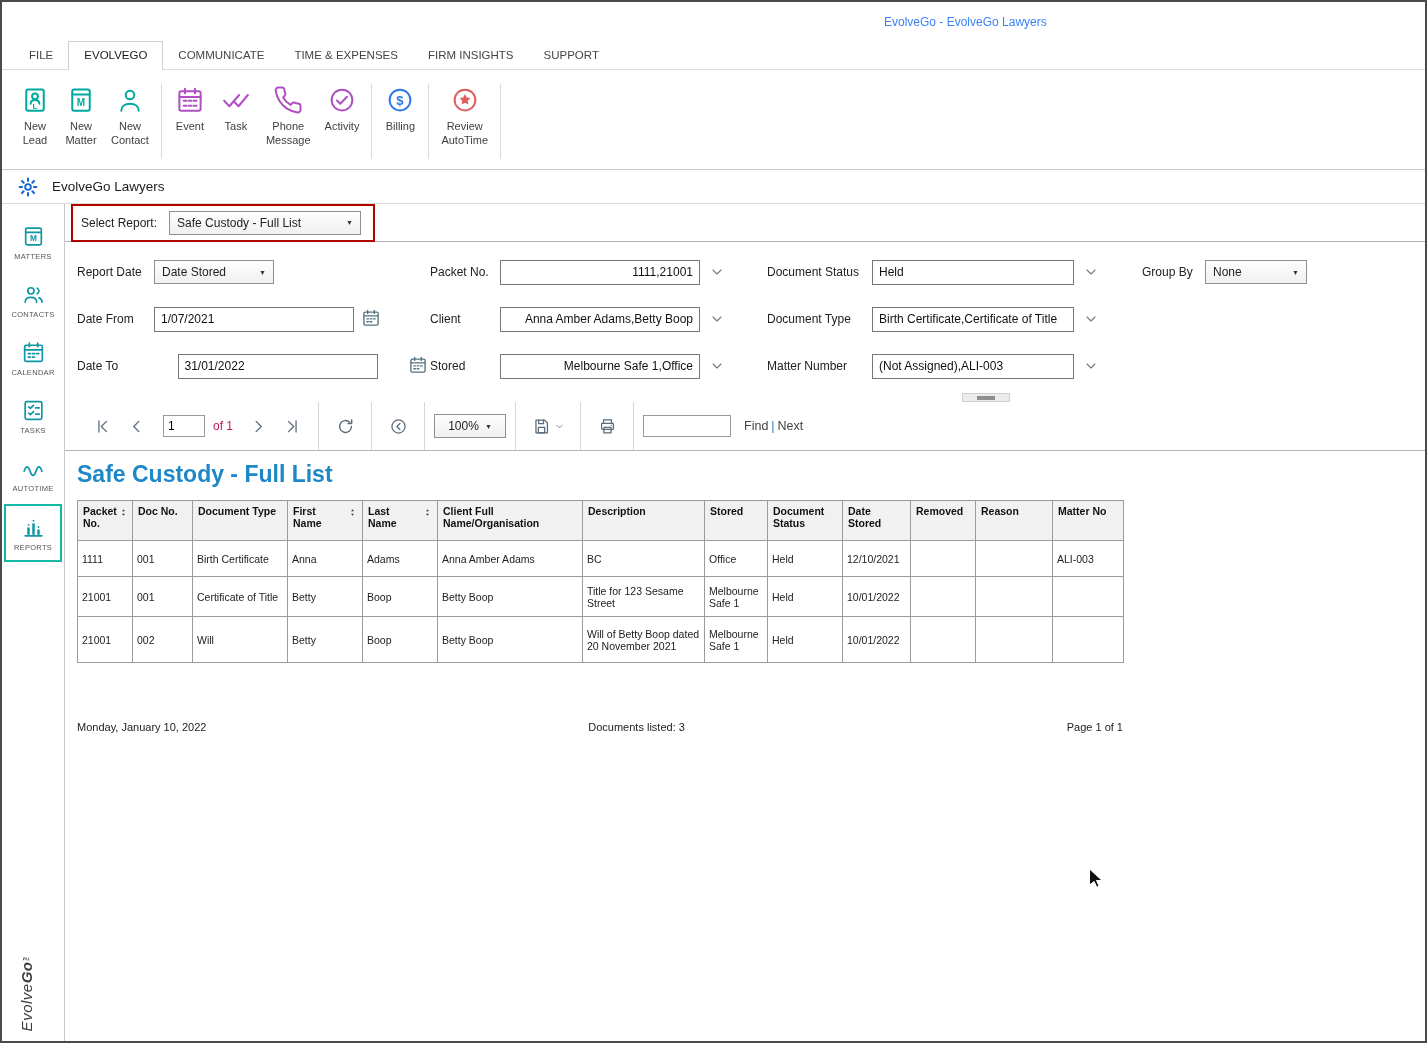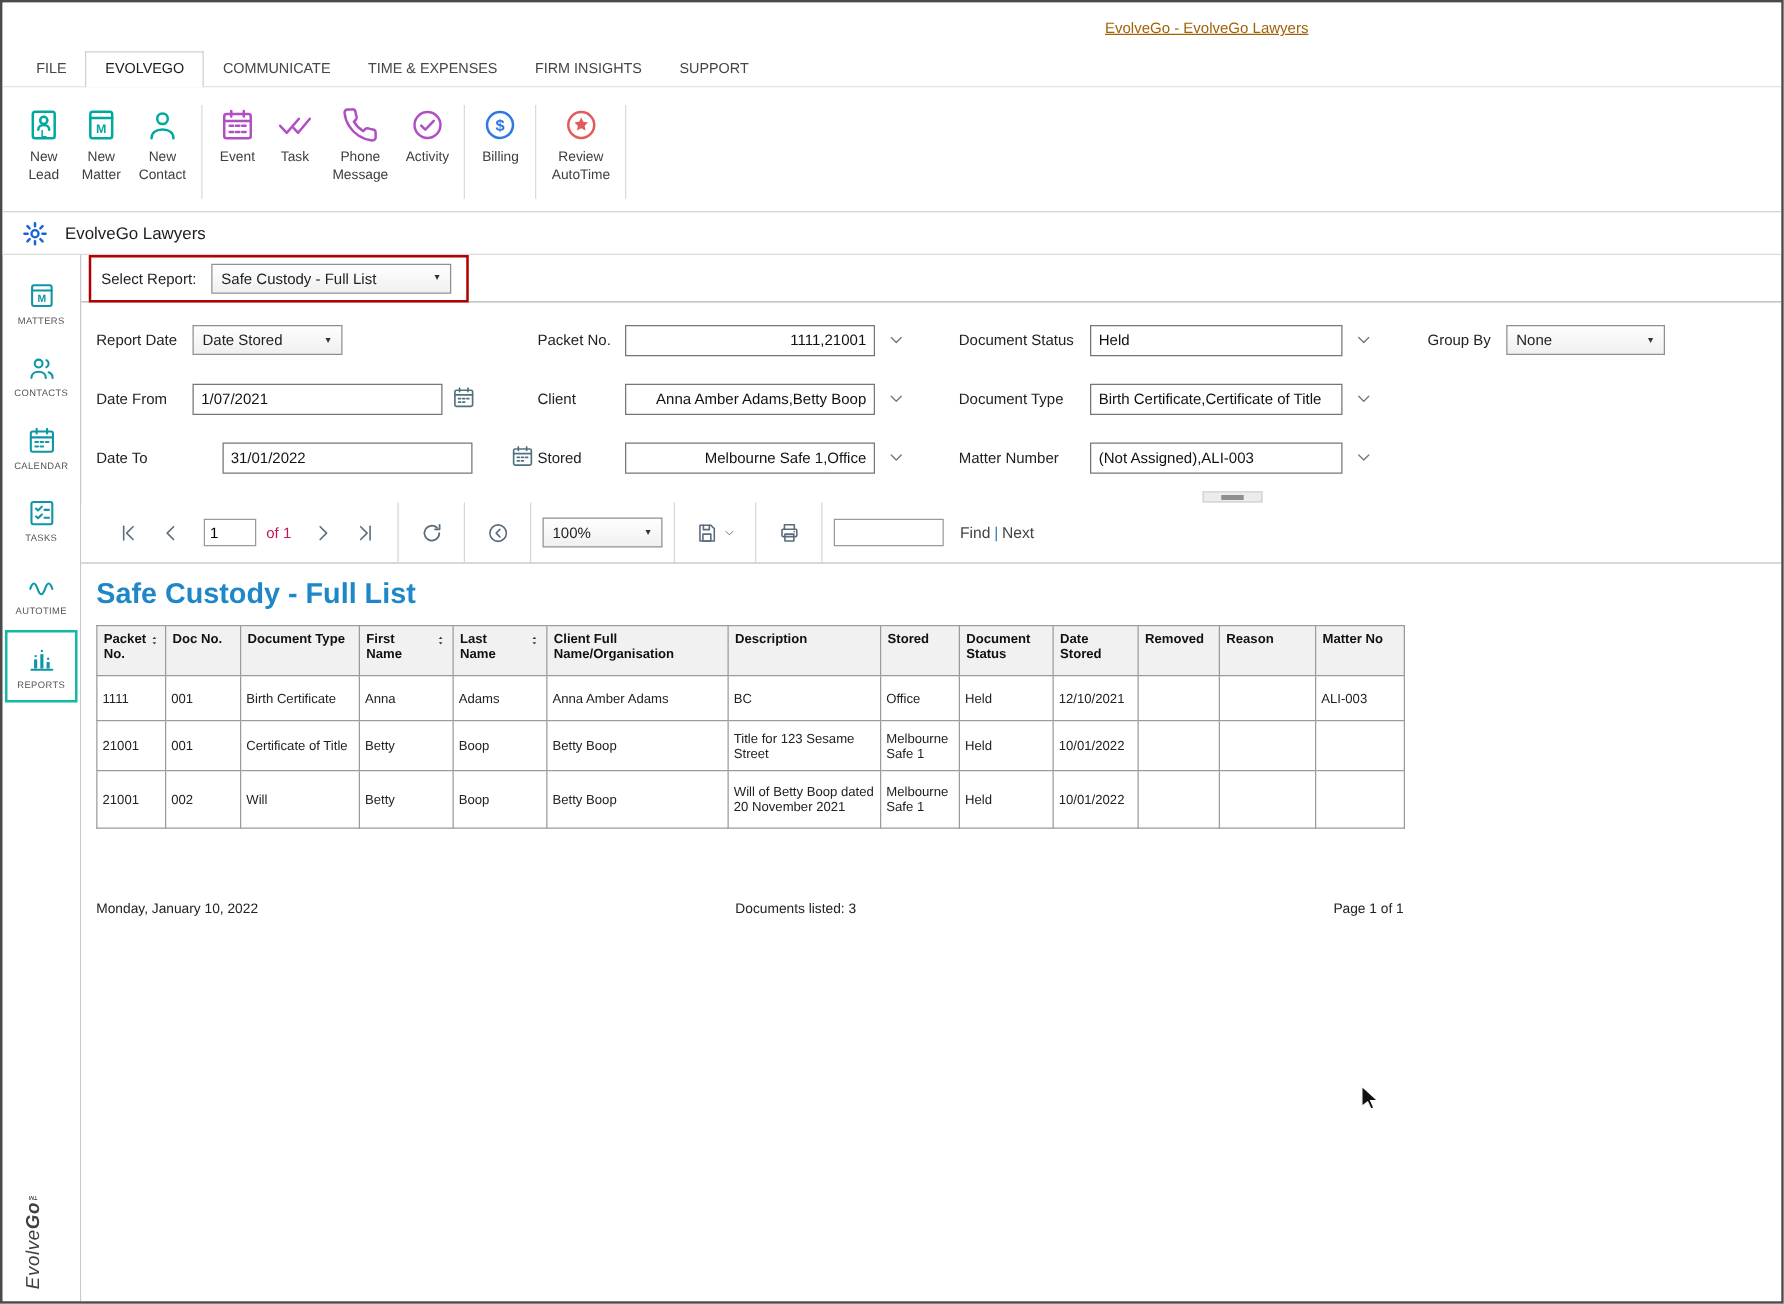--- a/index.html
+++ b/index.html
@@ -1,20 +1,20 @@
 <!DOCTYPE html>
 <html><head>
 <meta charset="utf-8">
 <style>
 *{box-sizing:border-box;margin:0;padding:0;}
 html,body{background:#9a9a9a;}
 body{font-family:"Liberation Sans",sans-serif;}
 .window{width:1427px;height:1043px;border:2px solid #4a4a4a;background:#fff;position:relative;display:flex;flex-direction:column;overflow:hidden;}
 .titlebar{height:37px;position:relative;background:#fff;flex:none;}
-.titlebar-text{position:absolute;top:13px;left:67.7%;transform:translateX(-50%);font-size:12px;color:#a16207;white-space:nowrap;text-decoration:underline;}
+.titlebar-text{position:absolute;top:13px;left:67.7%;transform:translateX(-50%);font-size:12px;color:#3b82f6;white-space:nowrap;}
 .menu-row{display:flex;align-items:flex-end;height:31px;padding-left:12px;border-bottom:1px solid #dcdcdc;background:#fff;flex:none;}
 .menu-tab{padding:7px 15px 8px;font-size:11.5px;color:#454545;cursor:default;white-space:nowrap;}
 .menu-tab.active{border:1px solid #d0d0d0;border-bottom:none;background:#fff;margin-bottom:-1px;padding-bottom:9px;color:#1a1a1a;}
 .ribbon{height:100px;display:flex;align-items:stretch;padding:6px 6px 2px 10px;border-bottom:1px solid #c9c9c9;background:#fff;flex:none;}
 .ribbon-item{display:flex;flex-direction:column;align-items:center;min-width:46px;padding:4px 7px;gap:5px;}
 .ribbon-icon{width:30px;height:30px;display:block;margin-top:5px;flex:none;}
 .ribbon-icon svg{width:30px;height:30px;display:block;}
 .ribbon-label{font-size:11px;color:#3e3e3e;text-align:center;line-height:1.25;width:min-content;white-space:normal;}
 .rib-sep{width:1px;background:#dadada;margin:8px 5px;}
 .app-header{height:34px;display:flex;align-items:center;gap:13px;padding-left:15px;background:#fff;border-bottom:1px solid #dadada;flex:none;}
@@ -40,39 +40,39 @@
 .wsel-arrow{font-size:7px;color:#333;margin-left:6px;}
 .filters{height:160px;display:grid;grid-template-columns:353px 337px 375px auto;grid-auto-rows:26px;padding:17px 0 0 12px;row-gap:21px;position:relative;align-content:start;flex:none;}
 .fcell{display:flex;align-items:center;height:26px;}
 .flabel{font-size:12px;color:#222;flex-shrink:0;}
 .finput{height:25px;border:1px solid #767676;font-size:12px;padding:0 6px;font-family:inherit;color:#111;background:#fff;}
 .col1 .flabel{width:77px;}
 .col2 .flabel{width:70px;}
 .col3 .flabel{width:105px;}
 .col4 .flabel{width:63px;}
 .col1 .wselect{width:120px;}
-.col4 .wselect{width:127px;}
+.col4 .wselect{width:102px;}
 .col1 .finput{width:200px;}
 .col2 .finput{width:200px;text-align:right;}
 .col3 .finput{width:202px;}
 .cal-btn{width:22px;height:22px;margin-left:7px;color:#53707f;cursor:pointer;}
 .cal-btn svg{width:20px;height:20px;display:block;}
 .fchev{width:16px;height:16px;margin-left:9px;color:#777;cursor:pointer;}
 .fchev svg{width:16px;height:16px;display:block;}
 .mini-scroll{position:absolute;right:415px;bottom:0;width:48px;height:9px;background:#ececec;border:1px solid #cfcfcf;display:flex;align-items:center;}
 .mini-thumb{width:18px;height:4px;background:#8f8f8f;margin-left:14px;}
 .viewer-toolbar{height:49px;border-bottom:1px solid #b5b5b5;display:flex;align-items:center;padding-left:20px;background:#fff;flex:none;}
 .tbtn{background:none;border:none;width:34px;height:32px;display:flex;align-items:center;justify-content:center;color:#5a6b7c;cursor:pointer;padding:0;}
 .tbtn.wide{width:46px;}
 .ticon{width:19px;height:19px;display:block;}
 .ticon svg{width:19px;height:19px;display:block;}
 .tb-sep{width:1px;align-self:stretch;background:#d6d6d6;margin:0 9px;}
 .page-input{width:42px;height:22px;border:1px solid #9a9a9a;font-size:12px;padding:0 4px;margin:0 8px 0 10px;font-family:inherit;}
 .of-label{font-size:12px;color:#be185d;margin-right:8px;white-space:nowrap;}
-.zoom-dd{width:96px;}
+.zoom-dd{width:72px;justify-content:center;}
 .mini-chev{width:11px;height:11px;color:#5a6b7c;margin-left:3px;display:block;}
 .mini-chev svg{width:11px;height:11px;display:block;}
 .find-input{width:88px;height:22px;border:1px solid #9a9a9a;margin-right:10px;font-family:inherit;font-size:12px;padding:0 4px;}
 .find-link{font-size:12.5px;color:#444;margin:0 3px;cursor:pointer;}
 .find-sep{color:#2e7cc1;font-size:12.5px;}
 .report-area{flex:1;padding:10px 0 0 12px;background:#fff;position:relative;overflow:hidden;}
 .report-title{font-size:23px;font-weight:bold;color:#1e87c8;margin-bottom:12px;}
 .report-table{border-collapse:collapse;table-layout:fixed;width:1046px;}
 .report-table th{background:#f1f1f1;border:1px solid #9b9b9b;font-weight:bold;text-align:left;padding:4px 5px;vertical-align:top;color:#111;font-size:10.5px;height:40px;}
 .report-table td{border:1px solid #9b9b9b;padding:3px 4px;vertical-align:middle;color:#222;font-size:10.5px;overflow-wrap:break-word;}

